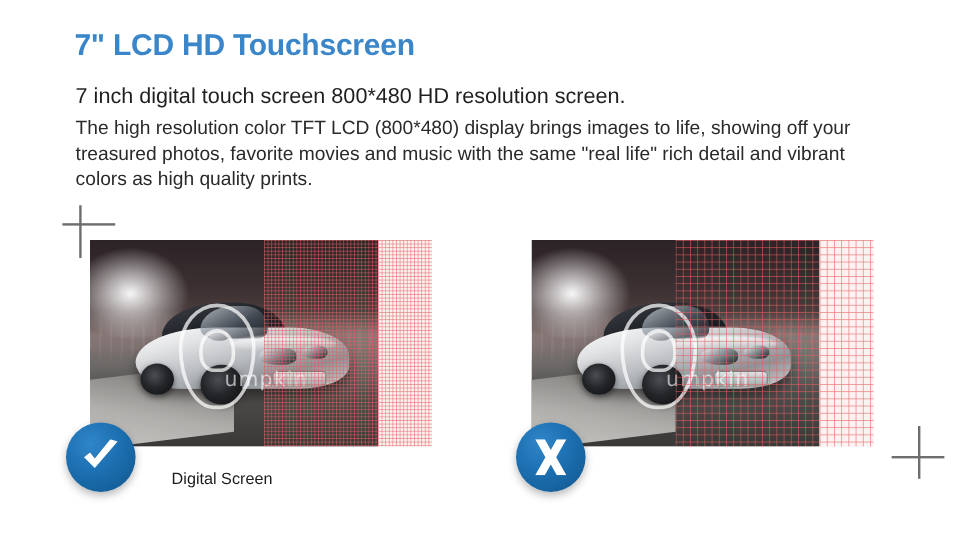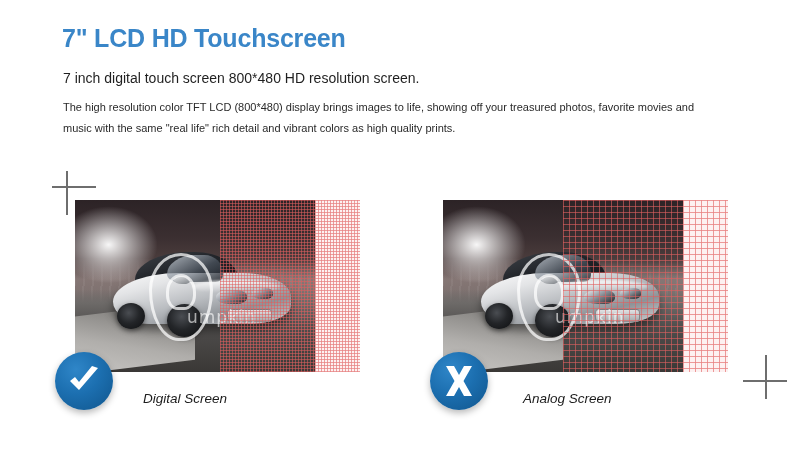--- a/index.html
+++ b/index.html
@@ -25,31 +25,31 @@
     font-weight: bold;
     color: #3a86c8;
     letter-spacing: -0.2px;
     white-space: nowrap;
   }
 
   .lead-text {
     position: absolute;
     left: 63px;
     top: 70px;
-    font-size: 14px;
+    font-size: 18px;
     color: #1f1f1f;
     white-space: nowrap;
   }
 
   .body-text {
     position: absolute;
     left: 63px;
     top: 97px;
     width: 660px;
-    font-size: 11px;
+    font-size: 16px;
     line-height: 21px;
     color: #2a2a2a;
   }
 
   
   .crop-mark {
     position: absolute;
     width: 44px;
     height: 44px;
   }
@@ -276,21 +276,20 @@
   .badge-cross { left: 430px; top: 352px; }
   .badge svg { display: block; }
 
   
   .caption {
     position: absolute;
     font-size: 13.5px;
     line-height: 19px;
     color: #1c1c1c;
     white-space: nowrap;
-    font-style: italic;
   }
   .caption-left  { left: 143px; top: 389px; }
   .caption-right { left: 523px; top: 389px; }
   .caption div { display: block; }
 </style>
 </head>
 <body>
 
 <div class="page-title">7" LCD HD Touchscreen</div>
 
@@ -369,14 +368,13 @@
   <div class="grid-strip strip-coarse" style="left:240px; width:45px; height:172px;"></div>
 </div>
 
 <div class="badge badge-cross">
   <svg width="30" height="30" viewBox="0 0 30 30" aria-hidden="true">
     <path d="M2 0 L10 0 L15 9 L20 0 L28 0 L19.5 15 L28 30 L20 30 L15 21 L10 30 L2 30 L10.5 15 Z" fill="#ffffff"></path>
   </svg>
 </div>
 
 <div class="caption caption-right">
-  <div>Analog Screen</div>
 </div>
 
 </body></html>

